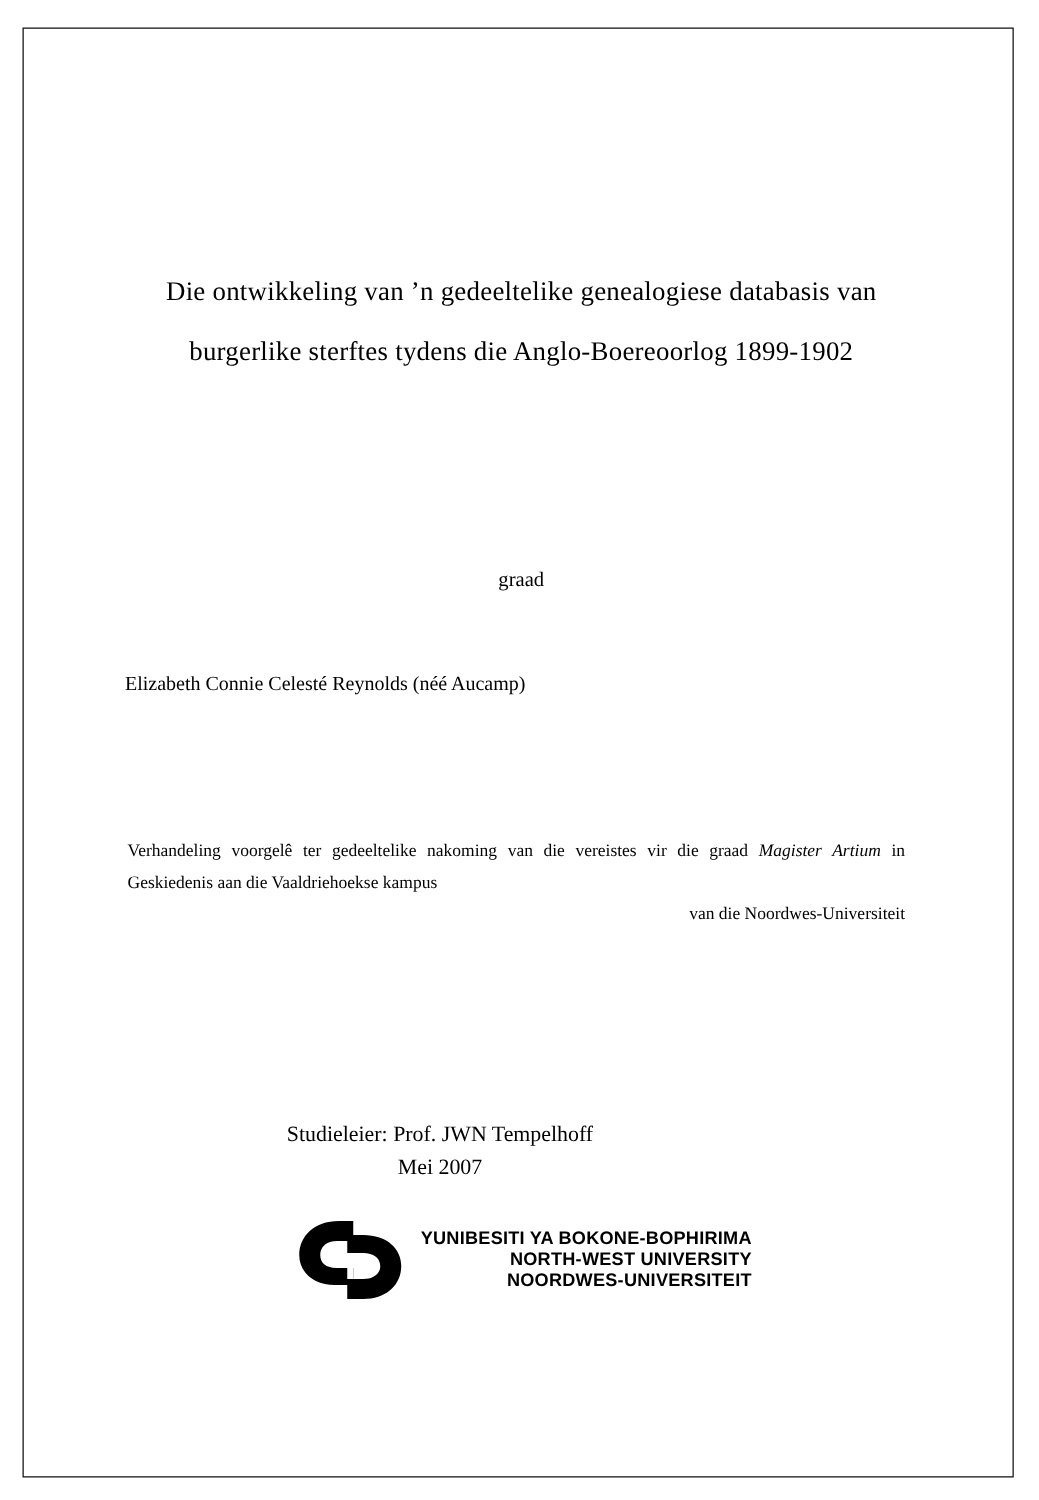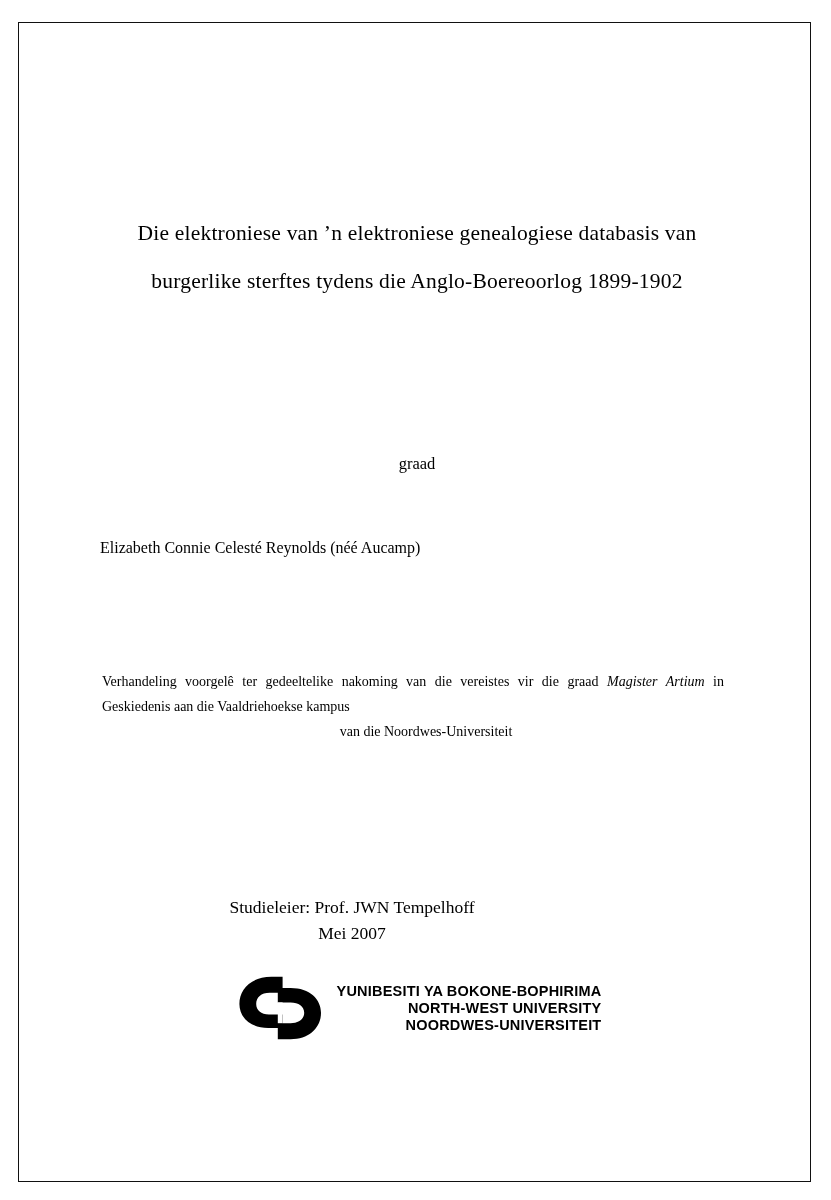--- a/index.html
+++ b/index.html
@@ -71,21 +71,21 @@
   .statement {
     position: absolute;
     left: 2px;
     top: 645px;
     width: 622px;
     font-size: 14px;
     line-height: 25px;
     text-align: justify;
   }
   .statement .last-line {
-    text-align: center;
+    text-align: right;
     margin-left: 26px;
   }
   .statement em {
     font-style: italic;
   }
   .supervisor {
     position: absolute;
     left: 2px;
     top: 870px;
     width: 500px;
@@ -123,21 +123,21 @@
 </style>
 </head>
 <body>
 
 <div class="page">
   <div class="page-border"></div>
 
   <div class="content">
 
     <div class="title-block">
-      <span class="title-line">Die elektroniese van ’n elektroniese genealogiese databasis van</span>
+      <span class="title-line">Die ontwikkeling van ’n gedeeltelike genealogiese databasis van</span>
       <span class="title-line">burgerlike sterftes tydens die Anglo-Boereoorlog 1899-1902</span>
     </div>
 
     <div class="byline-label">graad</div>
 
     <div class="author">Elizabeth Connie Celesté Reynolds (néé Aucamp)</div>
 
     <div class="statement">
       <span>Verhandeling voorgelê ter gedeeltelike nakoming van die vereistes vir die graad </span><em>Magister Artium</em><span> in Geskiedenis aan die Vaaldriehoekse kampus</span>
       <div class="last-line">van die Noordwes-Universiteit</div>

